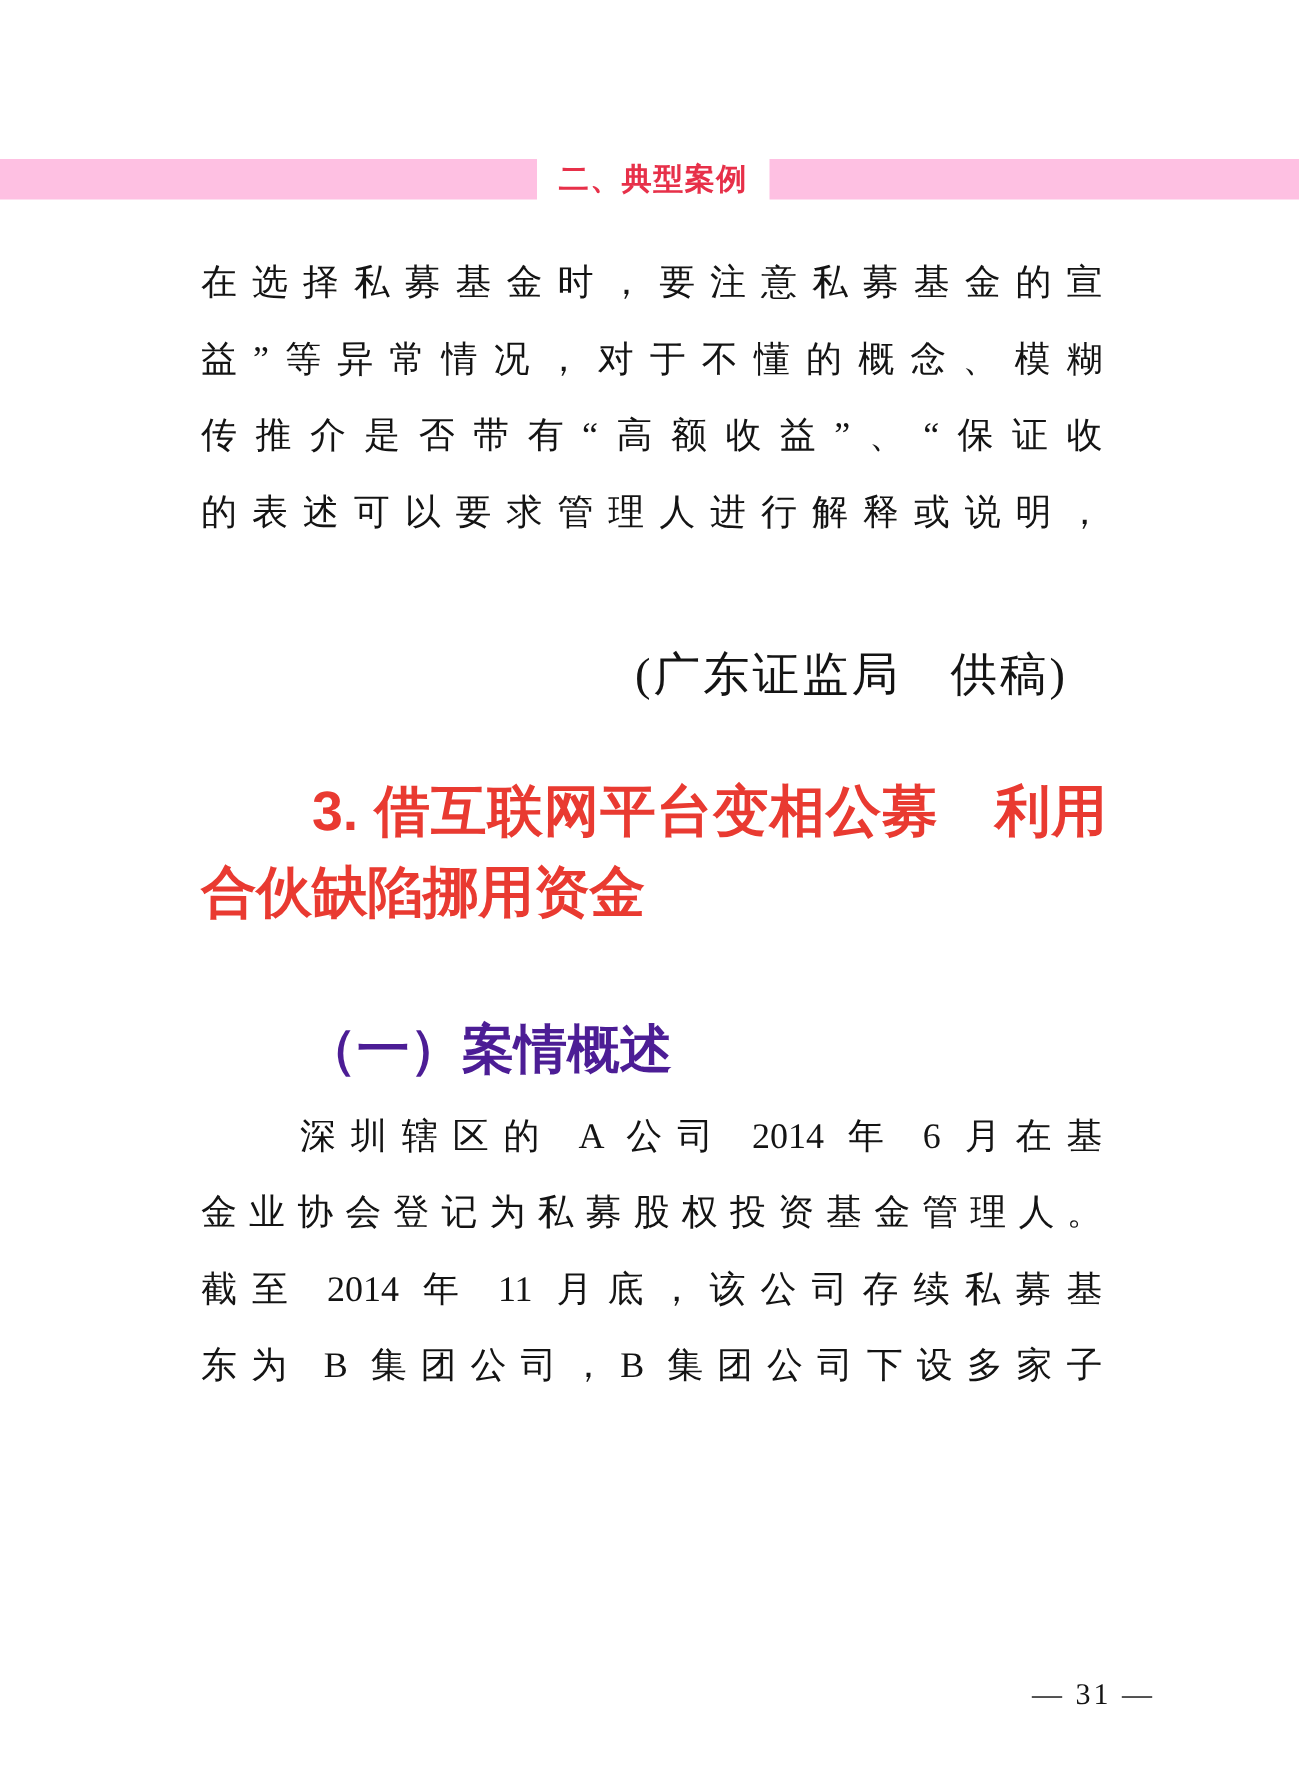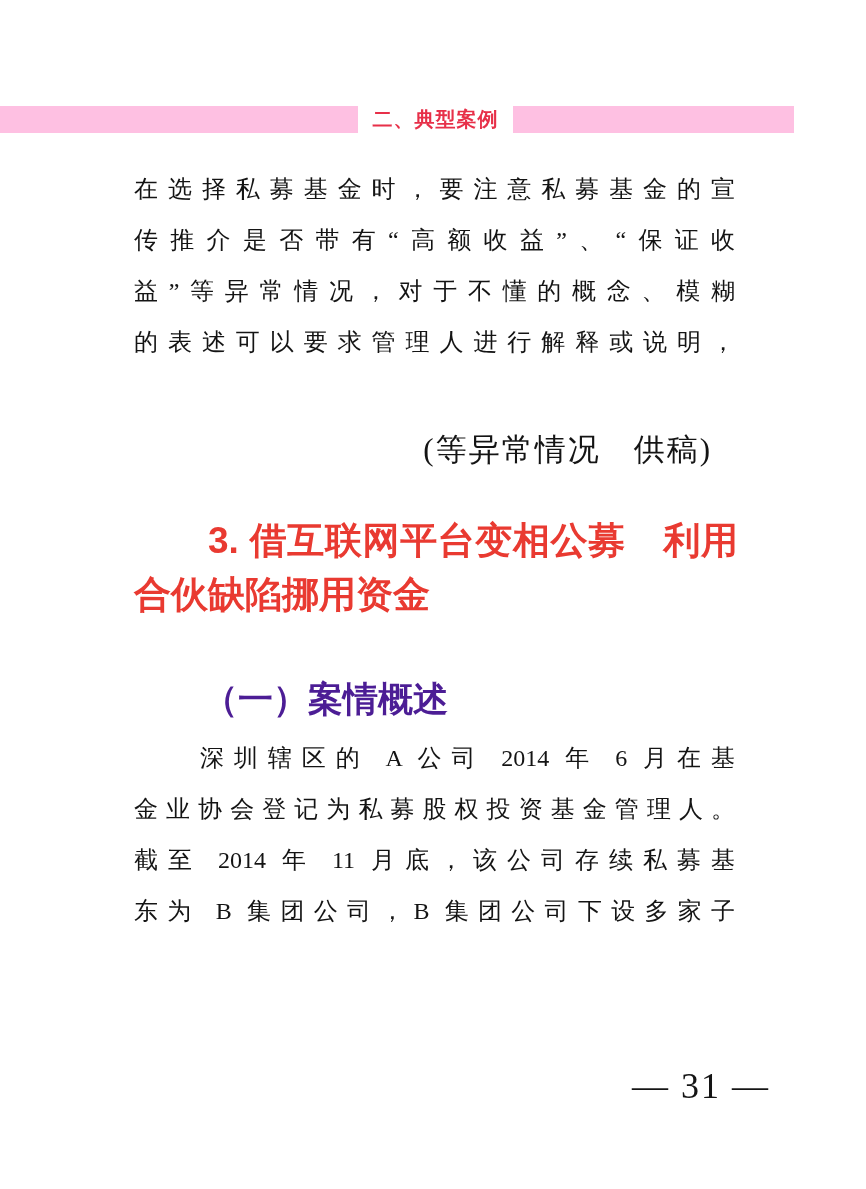--- a/index.html
+++ b/index.html
@@ -17,21 +17,21 @@
     background: #ffffff;
     overflow: hidden;
     font-family: "Liberation Serif", "DejaVu Serif", serif;
     color: var(--ink);
   }
 
   
   .header-bar {
     position: absolute;
     top: 106px; left: 0;
-    width: 794px; height: 27px;
+    width: 866px; height: 27px;
     display: flex;
   }
   .bar-seg-left  { width: 358px; background: var(--bar-pink); }
   .bar-gap {
     width: 155px;
     display: flex; align-items: center; justify-content: center;
     background: #ffffff;
   }
   .bar-seg-right { flex: 1; background: var(--bar-pink); }
   .header-label {
@@ -101,22 +101,22 @@
     left: 203px; top: 678px;
     font-size: 35px;
     line-height: 44px;
     font-weight: bold;
     color: #4c1d95;
     white-space: nowrap;
   }
 
   .page-number {
     position: absolute;
-    top: 1070px; right: 96px;
-    font-size: 36px;
+    top: 1114px; right: 96px;
+    font-size: 20px;
     line-height: 32px;
     letter-spacing: 2px;
     color: var(--ink);
     white-space: nowrap;
     text-align: right;
   }
 </style>
 </head>
 <body>
 
@@ -125,26 +125,26 @@
   <div class="header-bar">
     <div class="bar-seg-left"></div>
     <div class="bar-gap">
       <span class="header-label">二、典型案例</span>
     </div>
     <div class="bar-seg-right"></div>
   </div>
 
   <div class="para para1">
     <div class="tline">在选择私募基金时，要注意私募基金的宣</div>
+    <div class="tline">益”等异常情况，对于不懂的概念、模糊</div>
     <div class="tline">传推介是否带有“高额收益”、“保证收</div>
-    <div class="tline">益”等异常情况，对于不懂的概念、模糊</div>
     <div class="tline">的表述可以要求管理人进行解释或说明，</div>
   </div>
 
-  <div class="attribution">(等异常情况　供稿)</div>
+  <div class="attribution">(广东证监局　供稿)</div>
 
   <div class="section-heading">
     <div class="h-line1">3. 借互联网平台变相公募　利用</div>
     <div class="h-line2">合伙缺陷挪用资金</div>
   </div>
 
   <div class="subsection-heading">（一）案情概述</div>
 
   <div class="para para2">
     <div class="tline indent2">深圳辖区的 A 公司 2014 年 6 月在基</div>

